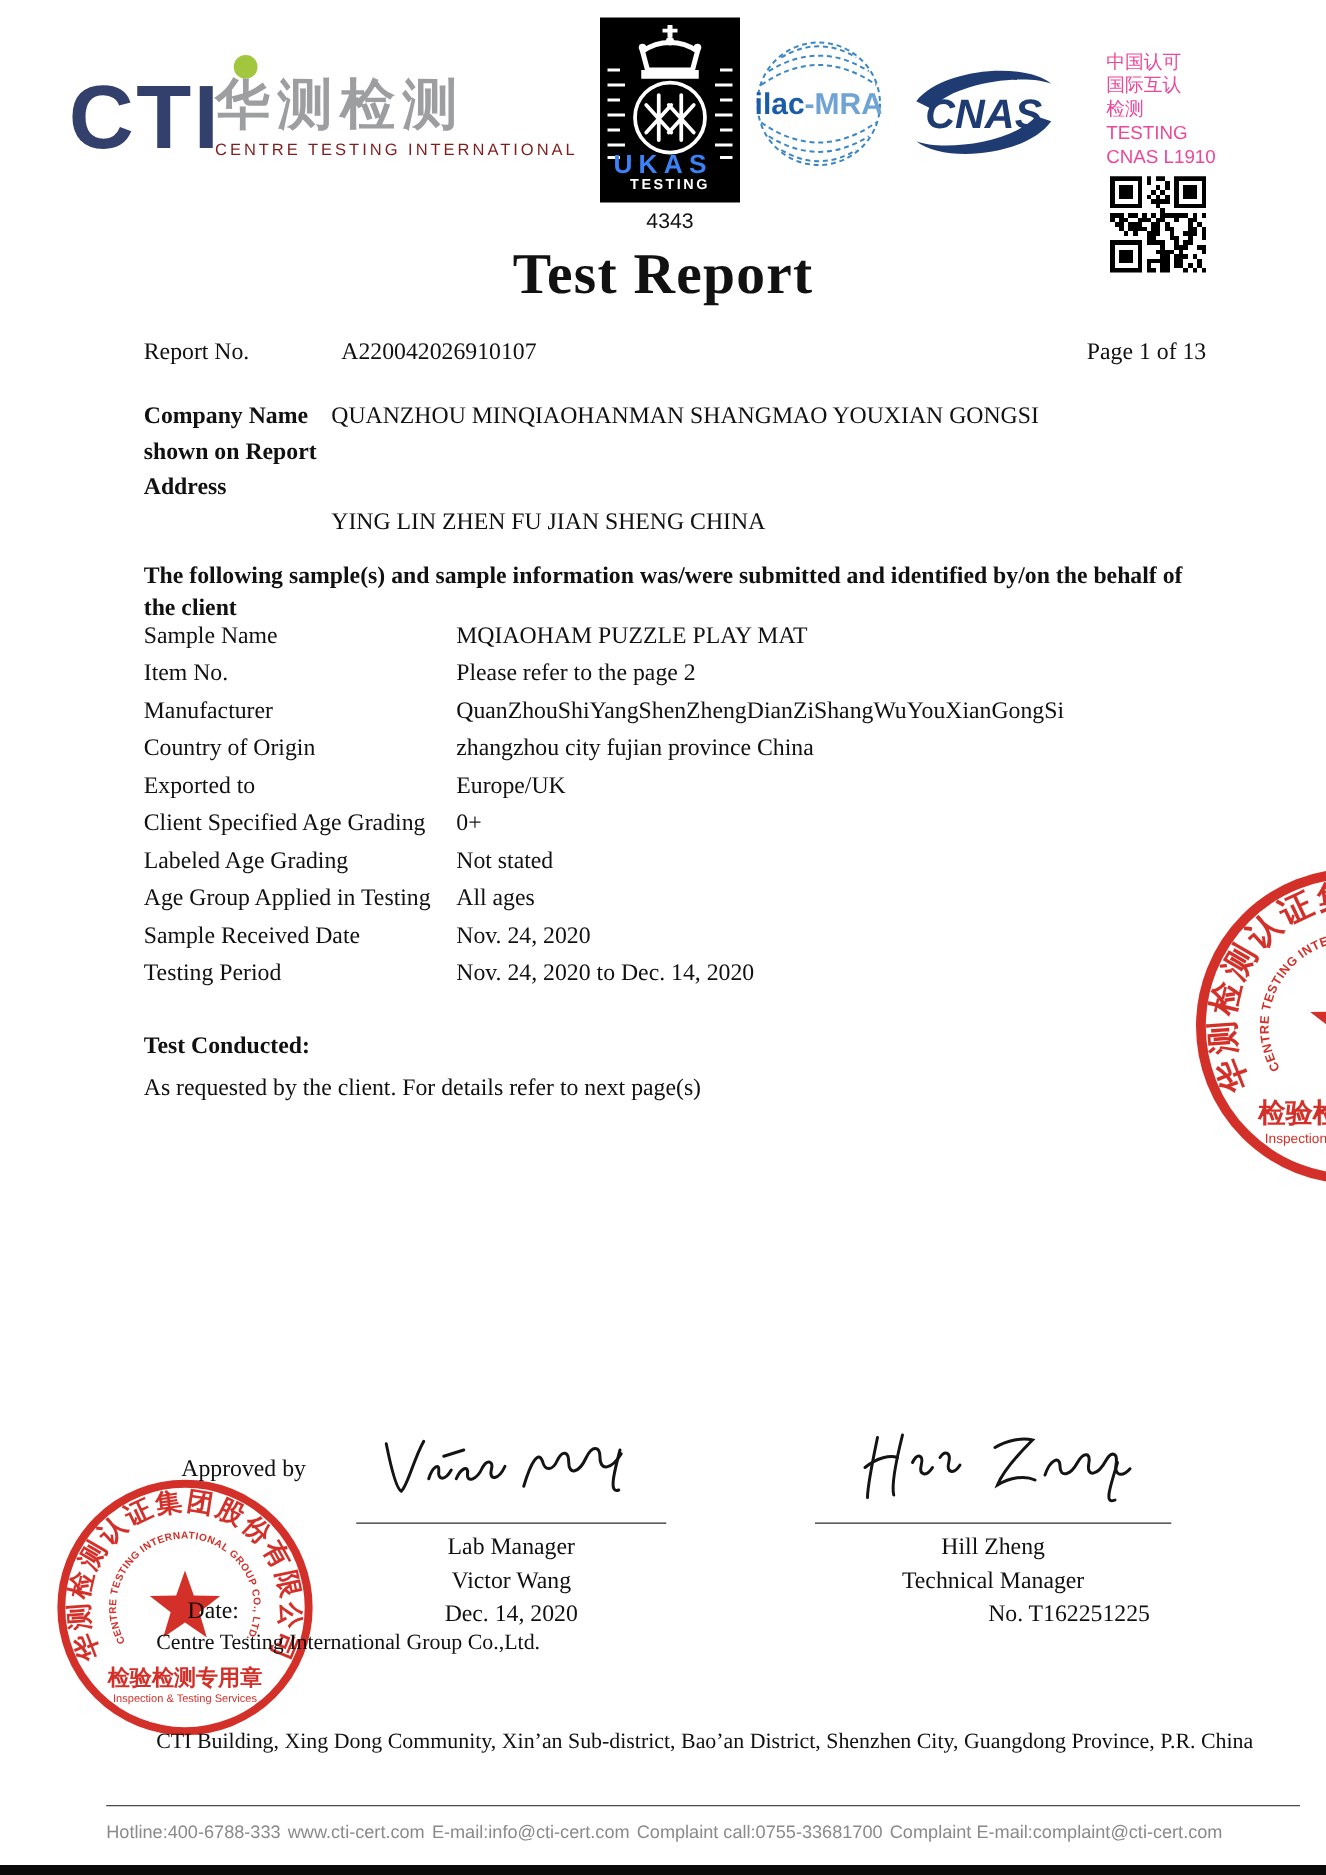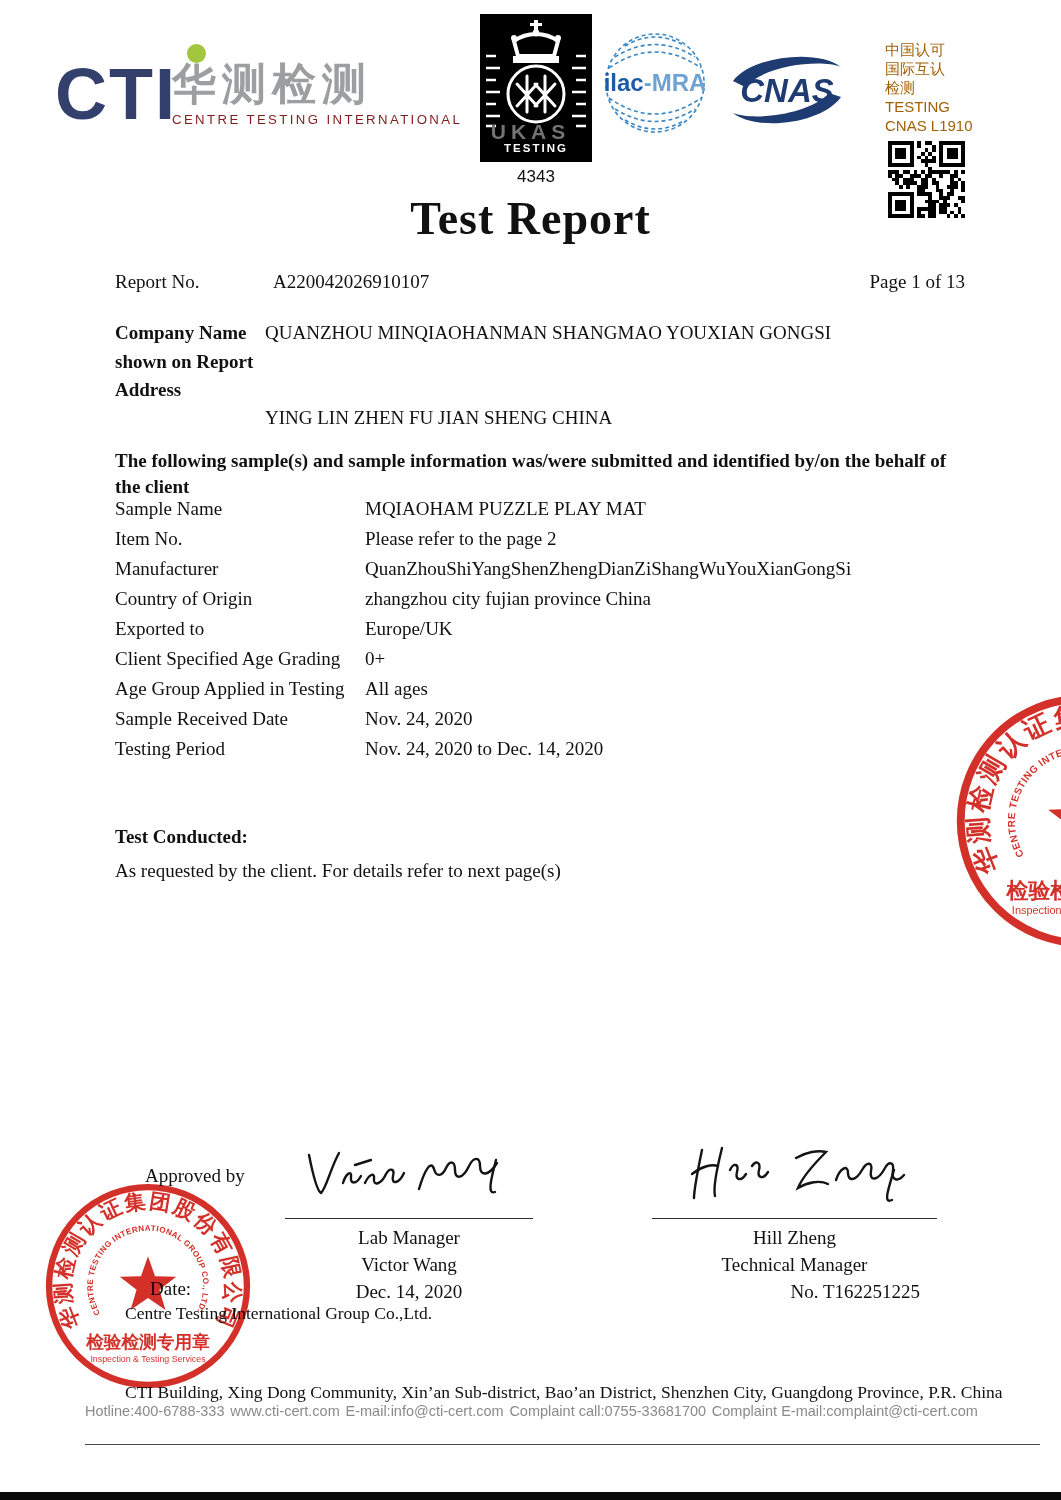--- a/index.html
+++ b/index.html
@@ -15,21 +15,21 @@
   .cti-word { font-family:"Liberation Sans","DejaVu Sans",sans-serif; font-weight:bold;
     font-size:72px; letter-spacing:2px; color:#32406b; line-height:1; }
   .cti-dot { position:absolute; width:19px; height:19px; border-radius:50%; background:#a2c63d; }
   .cti-cn { font-size:44px; color:#9c9ea0; letter-spacing:6px; line-height:1;
     font-family:"Liberation Sans","DejaVu Sans",sans-serif; font-weight:bold; }
   .cti-sub { font-size:13.2px; color:#7f1d1d; letter-spacing:2.4px; margin-top:6px;
     font-family:"Liberation Sans","DejaVu Sans",sans-serif; }
   .ukas-box { width:112px; height:148px; background:#000; }
   .ukas-num { width:112px; text-align:center; font-size:17px; color:#111; margin-top:5px;
     font-family:"Liberation Sans","DejaVu Sans",sans-serif; }
-  .accred { font-size:15px; line-height:19px; color:#a16207;
+  .accred { font-size:15px; line-height:19px; color:#ec4899;
     font-family:"Liberation Sans","DejaVu Sans",sans-serif; }
 
   
   .title { width:100%; text-align:center; font-size:46px; font-weight:bold; letter-spacing:1px; }
   .meta-row { font-size:19px; }
 
   
   .lbl { font-weight:bold; font-size:19px; }
   .val { font-size:19px; }
   .srow { height:30px; font-size:19px; white-space:nowrap; }
@@ -85,21 +85,21 @@
 
         <circle cx="56" cy="80" r="28" fill="none" stroke="#fff" stroke-width="3"></circle>
         <g stroke="#fff" stroke-width="3" stroke-linecap="round">
           <path d="M47,62 v36 M37,70 L57,92 M57,70 L37,92"></path>
           <path d="M65,62 v36 M55,70 L75,92 M75,70 L55,92"></path>
         </g>
       </svg>
     </div>
     <div class="ukas-num">4343</div>
 
-    <div class="abs sans" style="left:0; top:106px; width:101px; text-align:center; color:#737373; font-weight:bold; font-size:21px; letter-spacing:5px;">UKAS</div>
+    <div class="abs sans" style="left:0; top:106px; width:101px; text-align:center; color:#3b82f6; font-weight:bold; font-size:21px; letter-spacing:5px;">UKAS</div>
     <div class="abs sans" style="left:0; top:128px; width:112px; text-align:center; color:#fff; font-weight:bold; font-size:11.5px; letter-spacing:2px;">TESTING</div>
   </div>
 
   <div class="abs" style="left:605px; top:30px;">
     <svg width="100" height="106" viewBox="0 0 100 106">
       <g fill="none" stroke="#3b87c4" stroke-width="1.6" stroke-dasharray="4 3">
         <circle cx="50" cy="53" r="49"></circle>
         <path d="M4,38 Q50,6 96,38"></path>
         <path d="M10,27 Q50,2 90,27"></path>
         <path d="M20,16 Q50,-2 80,16"></path>
@@ -286,20 +286,21 @@
 
   <div class="abs intro" style="left:115px; top:448px;">The following sample(s) and sample information was/were submitted and identified by/on the behalf of the client</div>
 
   <div class="abs" style="left:115px; top:498px;">
     <div class="srow"><span class="slabel">Sample Name</span><span>MQIAOHAM PUZZLE PLAY MAT</span></div>
     <div class="srow"><span class="slabel">Item No.</span><span>Please refer to the page 2</span></div>
     <div class="srow"><span class="slabel">Manufacturer</span><span>QuanZhouShiYangShenZhengDianZiShangWuYouXianGongSi</span></div>
     <div class="srow"><span class="slabel">Country of Origin</span><span>zhangzhou city fujian province China</span></div>
     <div class="srow"><span class="slabel">Exported to</span><span>Europe/UK</span></div>
     <div class="srow"><span class="slabel">Client Specified Age Grading</span><span>0+</span></div>
+    <div class="srow"><span class="slabel">Labeled Age Grading</span><span>Not stated</span></div>
     <div class="srow"><span class="slabel">Age Group Applied in Testing</span><span>All ages</span></div>
     <div class="srow"><span class="slabel">Sample Received Date</span><span>Nov. 24, 2020</span></div>
     <div class="srow"><span class="slabel">Testing Period</span><span>Nov. 24, 2020 to Dec. 14, 2020</span></div>
   </div>
 
   <div class="abs lbl" style="left:115px; top:826px;">Test Conducted:</div>
   <div class="abs val" style="left:115px; top:860px;">As requested by the client. For details refer to next page(s)</div>
 
   <div class="abs val" style="left:145px; top:1165px;">Approved by</div>
   <div class="abs val" style="left:150px; top:1278px;">Date:</div>
@@ -377,21 +378,21 @@
       <text font-size="11.5" font-weight="bold" fill="#d2251e" letter-spacing="0.6" font-family="Liberation Sans, DejaVu Sans, sans-serif">
         <textPath href="#s1i">CENTRE TESTING INTERNATIONAL GROUP CO., LTD.</textPath>
       </text>
       <polygon fill="#d2251e" points="150,108 160,136.3 189.9,137 166.2,155.3 174.7,184 150,167 125.3,184 133.8,155.3 110.1,137 140,136.3"></polygon>
       <text x="150" y="238" text-anchor="middle" font-size="25" font-weight="bold" fill="#d2251e" font-family="DejaVu Sans, sans-serif">检验检测专用章</text>
       <text x="150" y="257" text-anchor="middle" font-size="12.5" fill="#d2251e" font-family="Liberation Sans, DejaVu Sans, sans-serif">Inspection &amp; Testing Services</text>
     </svg>
   </div>
 
   <div class="abs foot-line" style="left:85px; top:1444px; width:955px;"></div>
-  <div class="abs foot-row" style="left:85px; top:1403px;">
+  <div class="abs foot-row" style="left:85px; top:1458px;">
     <span>Hotline:400-6788-333</span>
     <span>www.cti-cert.com</span>
     <span>E-mail:info@cti-cert.com</span>
     <span>Complaint call:0755-33681700</span>
     <span>Complaint E-mail:complaint@cti-cert.com</span>
   </div>
   <div class="bottom-bar"></div>
 
 </div>
 

